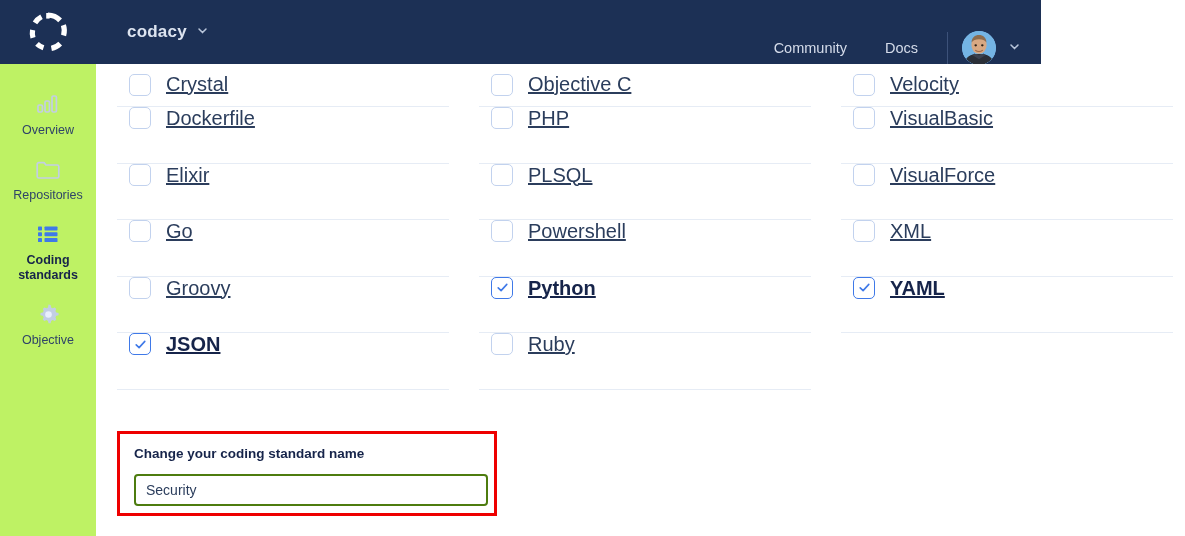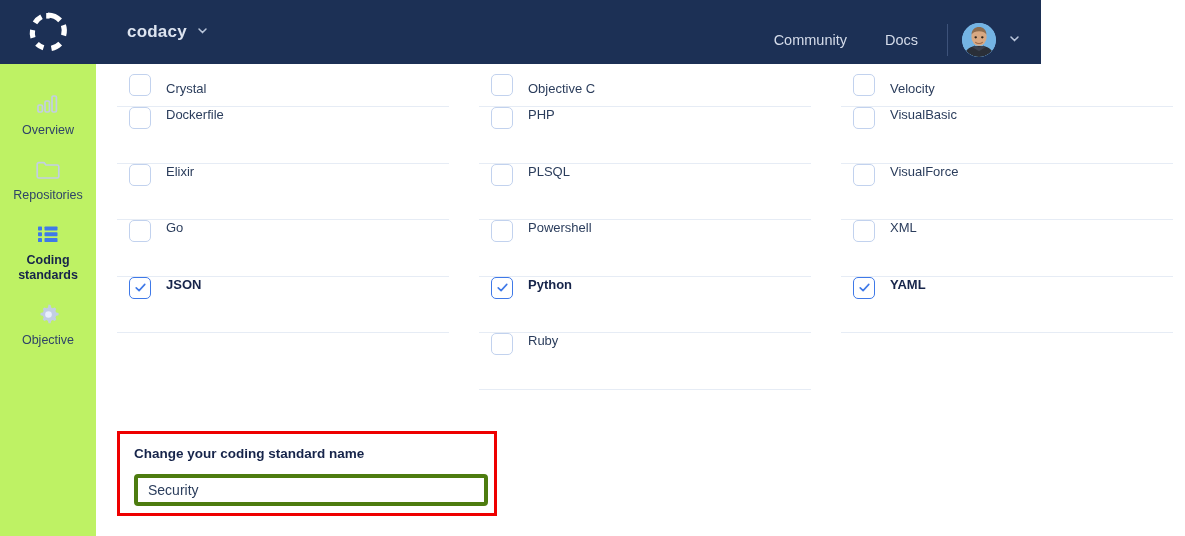--- a/index.html
+++ b/index.html
@@ -25,21 +25,21 @@
   .logo { width: 42px; height: 42px; display: block; }
   .org-name {
     margin-left: 31px;
     color: #dde4f0;
     font-size: 17px; font-weight: bold;
     letter-spacing: .2px;
   }
   .org-caret { margin-left: 9px; display: inline-block; vertical-align: middle; }
   .org-group { display: flex; align-items: center; cursor: pointer; }
   .header-right {
-    position: absolute; right: 20px; top: 8px; height: 64px;
+    position: absolute; right: 20px; top: 16px; height: 64px;
     display: flex; align-items: center; gap: 0;
   }
   .hlink {
     color: #d5dcea; font-size: 14.5px; text-decoration: none;
     padding: 0 19px; cursor: pointer;
   }
   .hdivider {
     width: 1px; height: 32px; background: #3d527a; margin: 0 14px 0 10px;
   }
   .avatar-group { display: flex; align-items: center; cursor: pointer; }
@@ -90,39 +90,39 @@
     border: 1px solid #c2d2ee; border-radius: 5px;
     background: #ffffff;
     margin-left: 12px; margin-right: 15px;
     flex: none;
     display: flex; align-items: center; justify-content: center;
     cursor: pointer;
   }
   .cb.checked { border-color: #3f79e8; }
   .cb .tick { display: none; }
   .cb.checked .tick { display: block; }
-  .lang-label { font-size: 13px; color: #2b3d5c; }
+  .lang-label { font-size: 20px; color: #2b3d5c; text-decoration: underline; }
   .lang-row.checked .lang-label { font-weight: bold; color: #16244a; }
 
   
   .annot {
     position: absolute; left: 21px; top: 367px;
     width: 380px; height: 85px;
     border: 3px solid #ee0000;
     background: #ffffff;
     padding: 12px 10px 0 14px;
   }
   .annot-title {
     font-size: 13.5px; font-weight: bold; color: #16244a;
     margin: 0 0 13px 0;
   }
   .name-input {
     display: block;
     width: 354px; height: 32px;
-    border: 4px solid #4d7c0f; border-radius: 4px;
+    border: 2px solid #4d7c0f; border-radius: 4px;
     background: #ffffff;
     font-family: "Liberation Sans", sans-serif;
     font-size: 14px; color: #2b3d5c;
     padding: 0 10px;
     outline: none;
   }
 </style>
 </head>
 <body>
 
@@ -256,20 +256,26 @@
             
           </span>
           <span class="lang-label">Elixir</span>
         </div>
         <div class="lang-row">
           <span class="cb">
             
           </span>
           <span class="lang-label">Go</span>
         </div>
+        <div class="lang-row">
+          <span class="cb">
+            
+          </span>
+          <span class="lang-label">Groovy</span>
+        </div>
         <div class="lang-row checked">
           <span class="cb checked">
             <svg class="tick" width="13" height="13" viewBox="0 0 13 13">
               <path d="M2.2 6.8 L5.1 9.6 L10.8 3.4" fill="none" stroke="#3f79e8" stroke-width="1.6" stroke-linecap="round" stroke-linejoin="round"></path>
             </svg>
           </span>
           <span class="lang-label">JSON</span>
         </div>
       </div>
 

